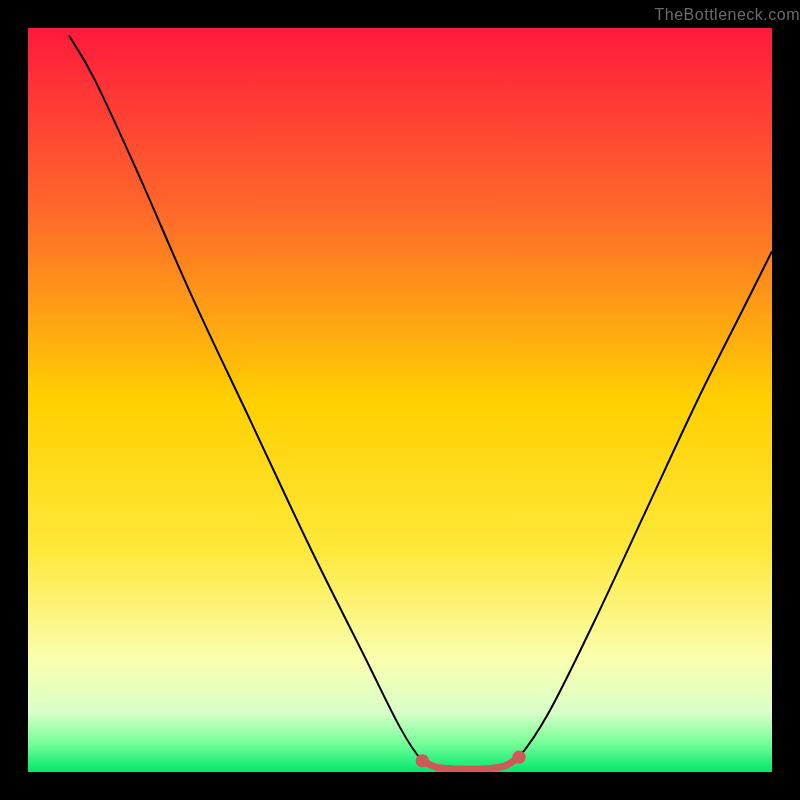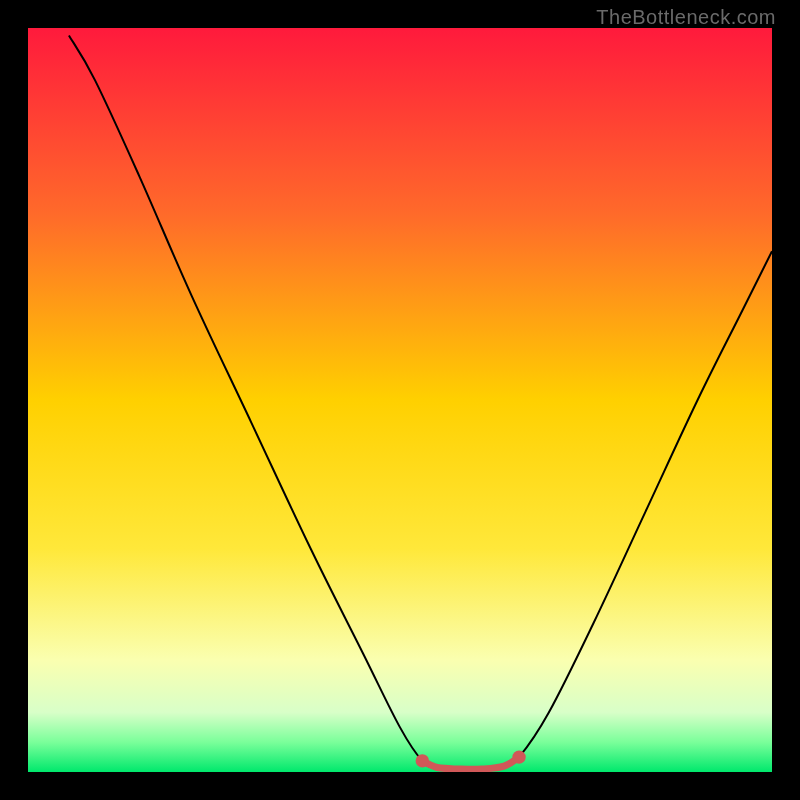--- a/index.html
+++ b/index.html
@@ -7,23 +7,23 @@
     padding: 0;
     width: 800px;
     height: 800px;
     background: #000;
     position: relative;
     font-family: Arial, sans-serif;
   }
   .watermark {
     position: absolute;
     top: 6px;
-    right: 24px;
+    right: 0;
     color: #6a6a6a;
-    font-size: 20px;
+    font-size: 16px;
     letter-spacing: 0.5px;
     z-index: 10;
   }
   .plot-area {
     position: absolute;
     left: 28px;
     top: 28px;
     width: 744px;
     height: 744px;
   }

